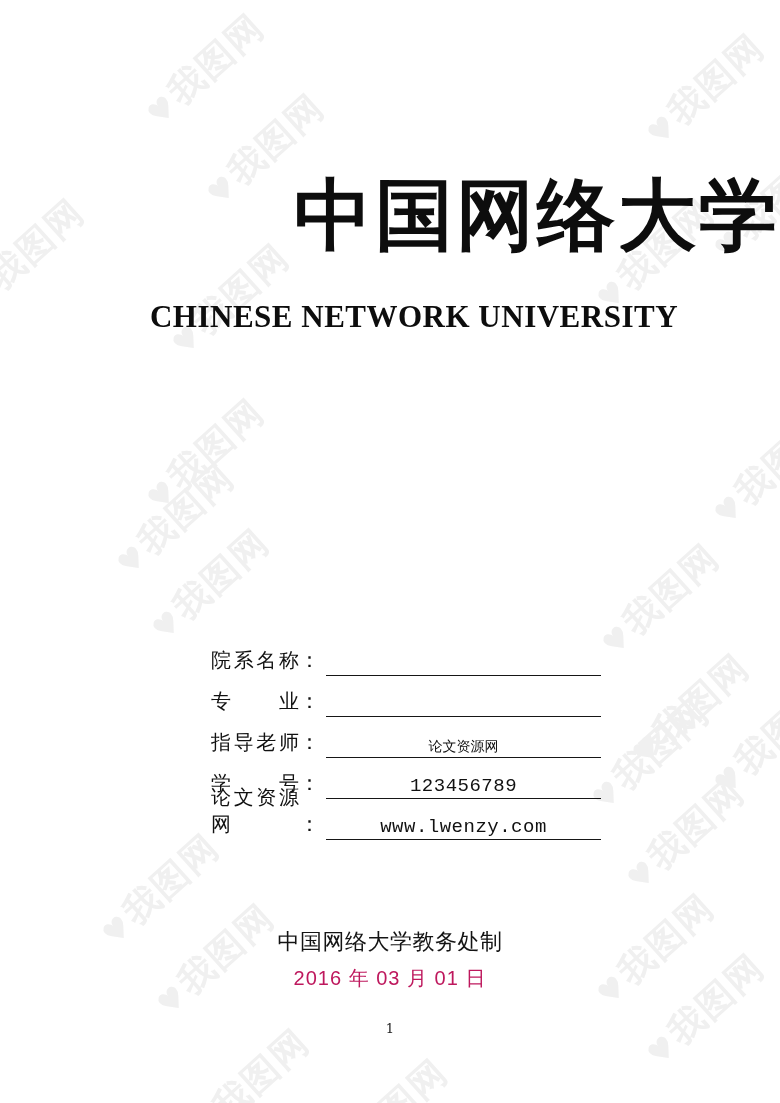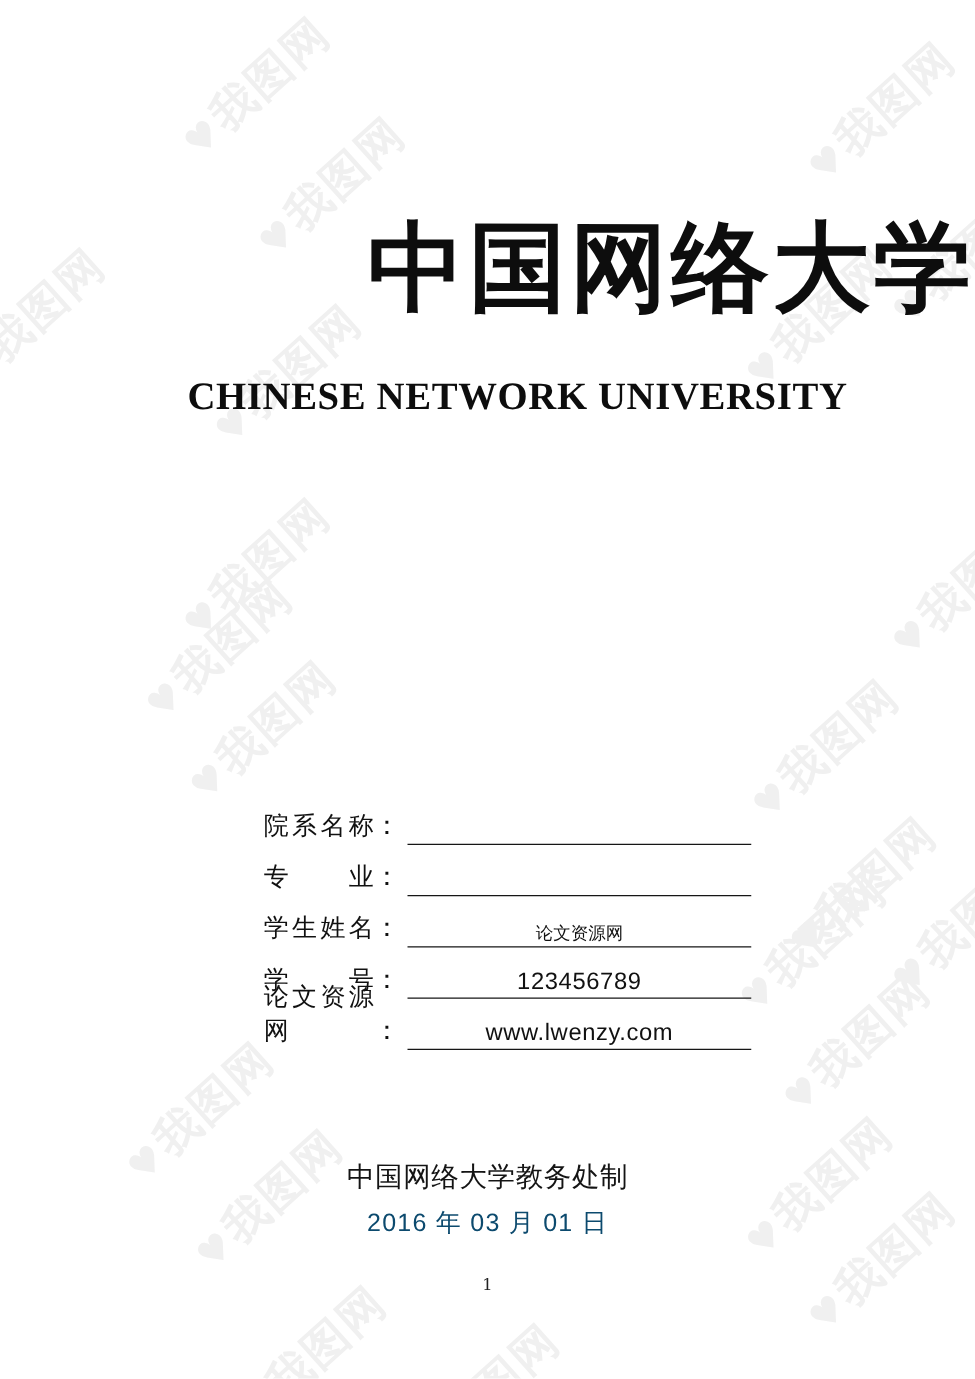--- a/index.html
+++ b/index.html
@@ -97,42 +97,42 @@
     height: 100%;
     border-bottom: 1.6px solid #161616;
   }
   .form-value {
     font-size: 14px;
     font-family: Liberation Serif, serif;
     padding-bottom: 1px;
     white-space: nowrap;
   }
   .form-row.mono .form-value {
-    font-family: Liberation Sans, sans-serif;
+    font-family: Liberation Mono, monospace;
     font-size: 19px;
     letter-spacing: 0.5px;
   }
 
   
   .footer-issuer {
     position: absolute; top: 927px; left: 0; width: 100%;
     text-align: center;
     font-family: "DejaVu Serif", serif;
     font-size: 22px;
     letter-spacing: 0.5px;
     color: #141414;
     white-space: nowrap;
   }
   .footer-date {
     position: absolute; top: 965px; left: 0; width: 100%;
     text-align: center;
     font-family: "Liberation Sans", sans-serif;
     font-size: 20px;
     letter-spacing: 1px;
-    color: #0c4a6e;
+    color: #be185d;
     white-space: nowrap;
   }
   .page-number {
     position: absolute; top: 1021px; left: 0; width: 100%;
     text-align: center;
     font-family: "DejaVu Serif", serif;
     font-size: 13px;
     color: #222;
   }
 </style>
@@ -183,21 +183,21 @@
 
     <div class="form-row">
       <span class="form-label">专业</span>
         <span class="form-colon">：</span>
       <span class="form-fill">
         <span class="form-value"></span>
       </span>
     </div>
 
     <div class="form-row">
-      <span class="form-label">学生姓名</span>
+      <span class="form-label">指导老师</span>
         <span class="form-colon">：</span>
       <span class="form-fill">
         <span class="form-value">论文资源网</span>
       </span>
     </div>
 
     <div class="form-row mono">
       <span class="form-label">学号</span>
         <span class="form-colon">：</span>
       <span class="form-fill">

